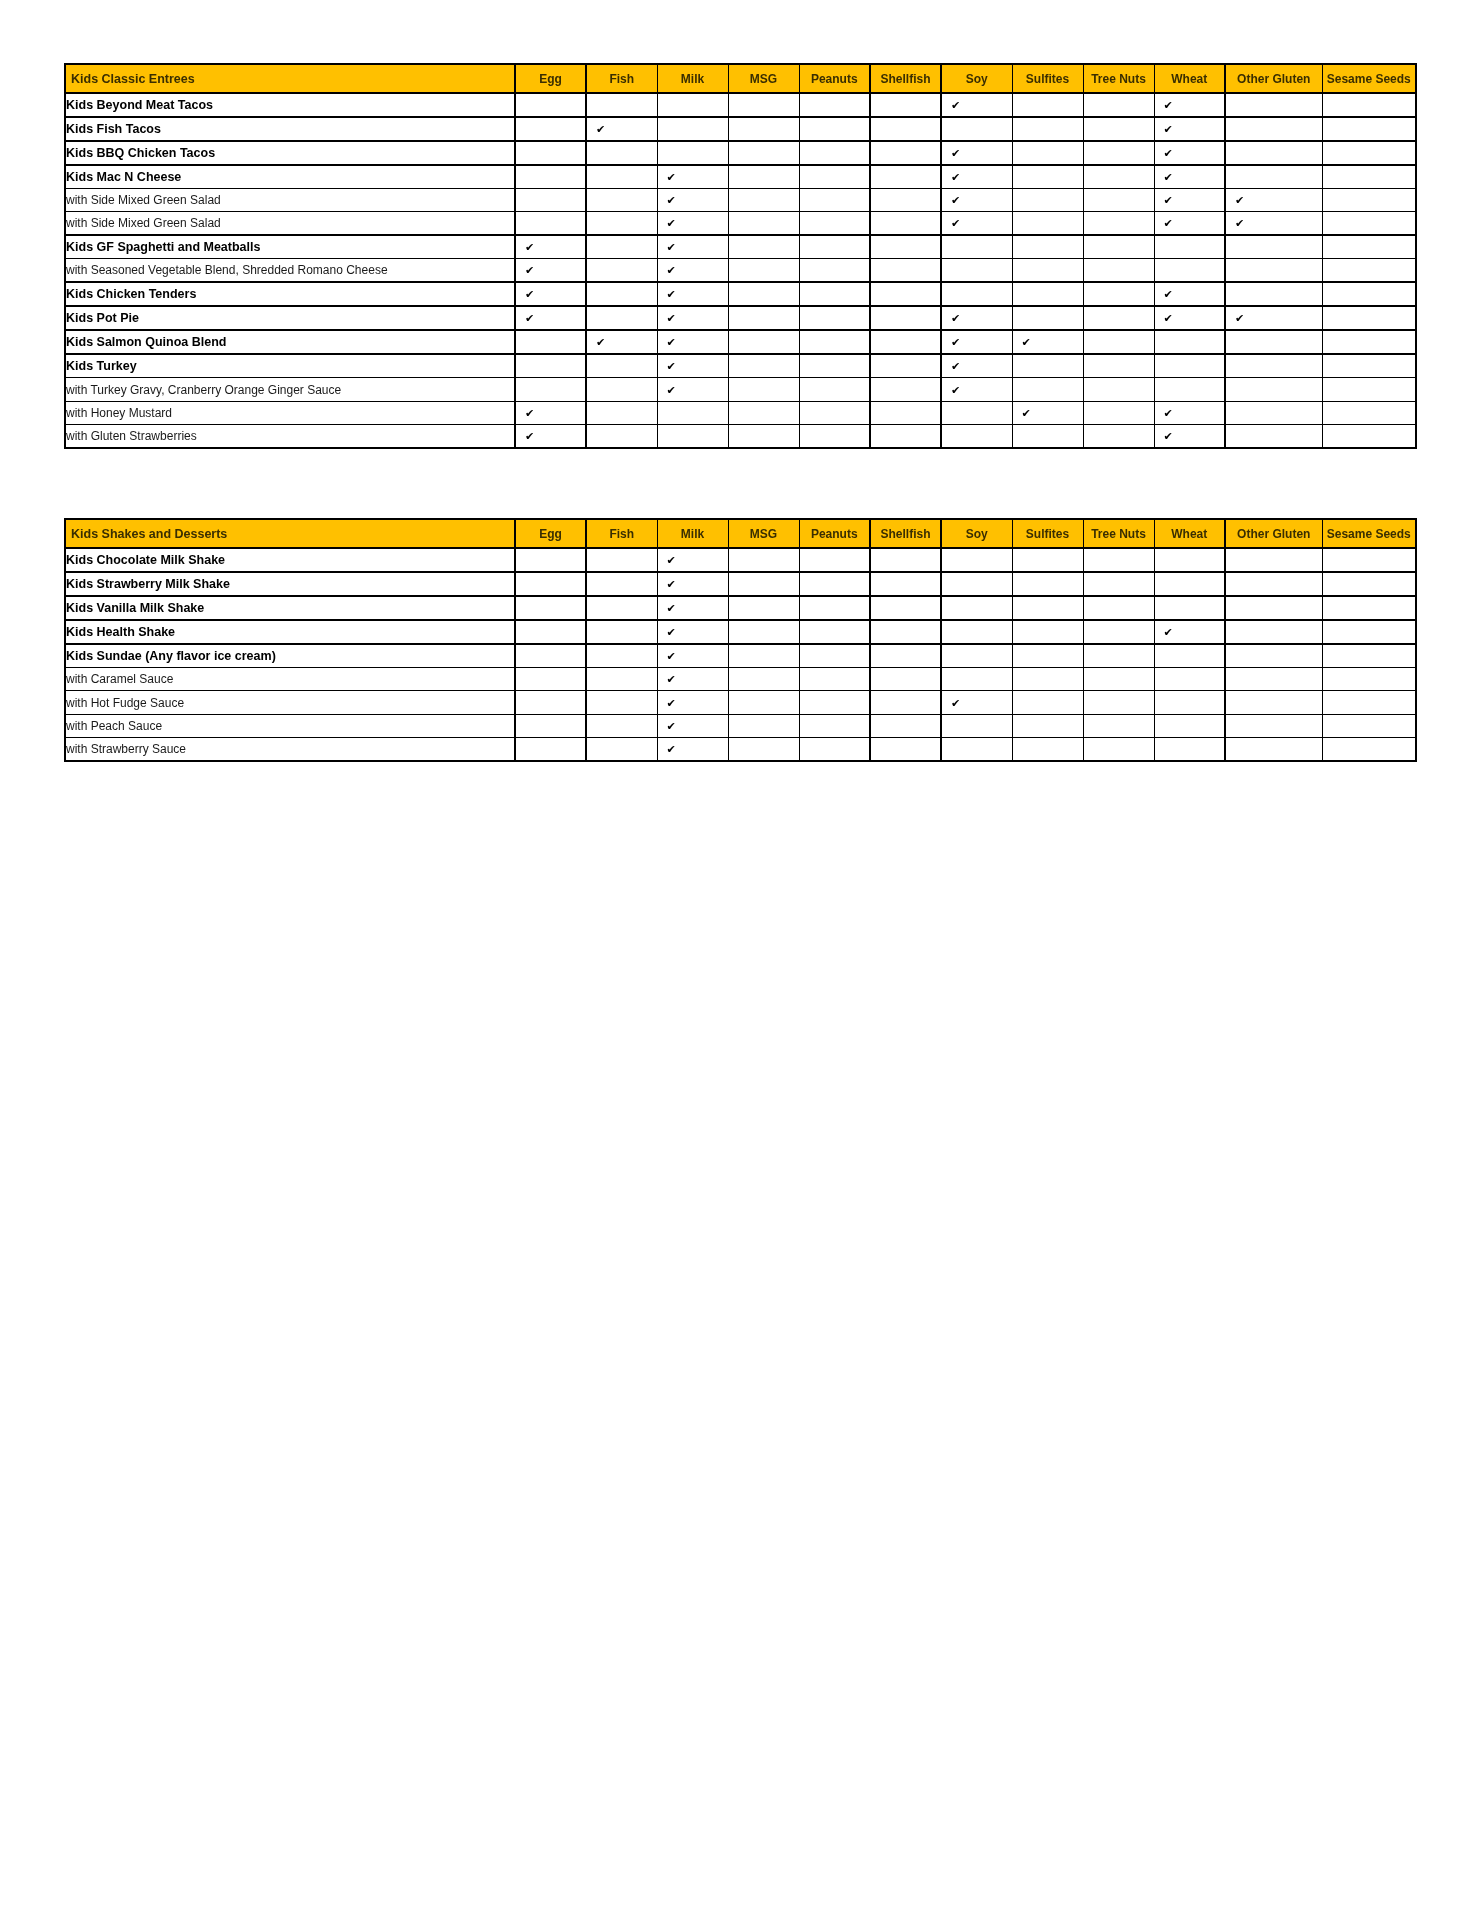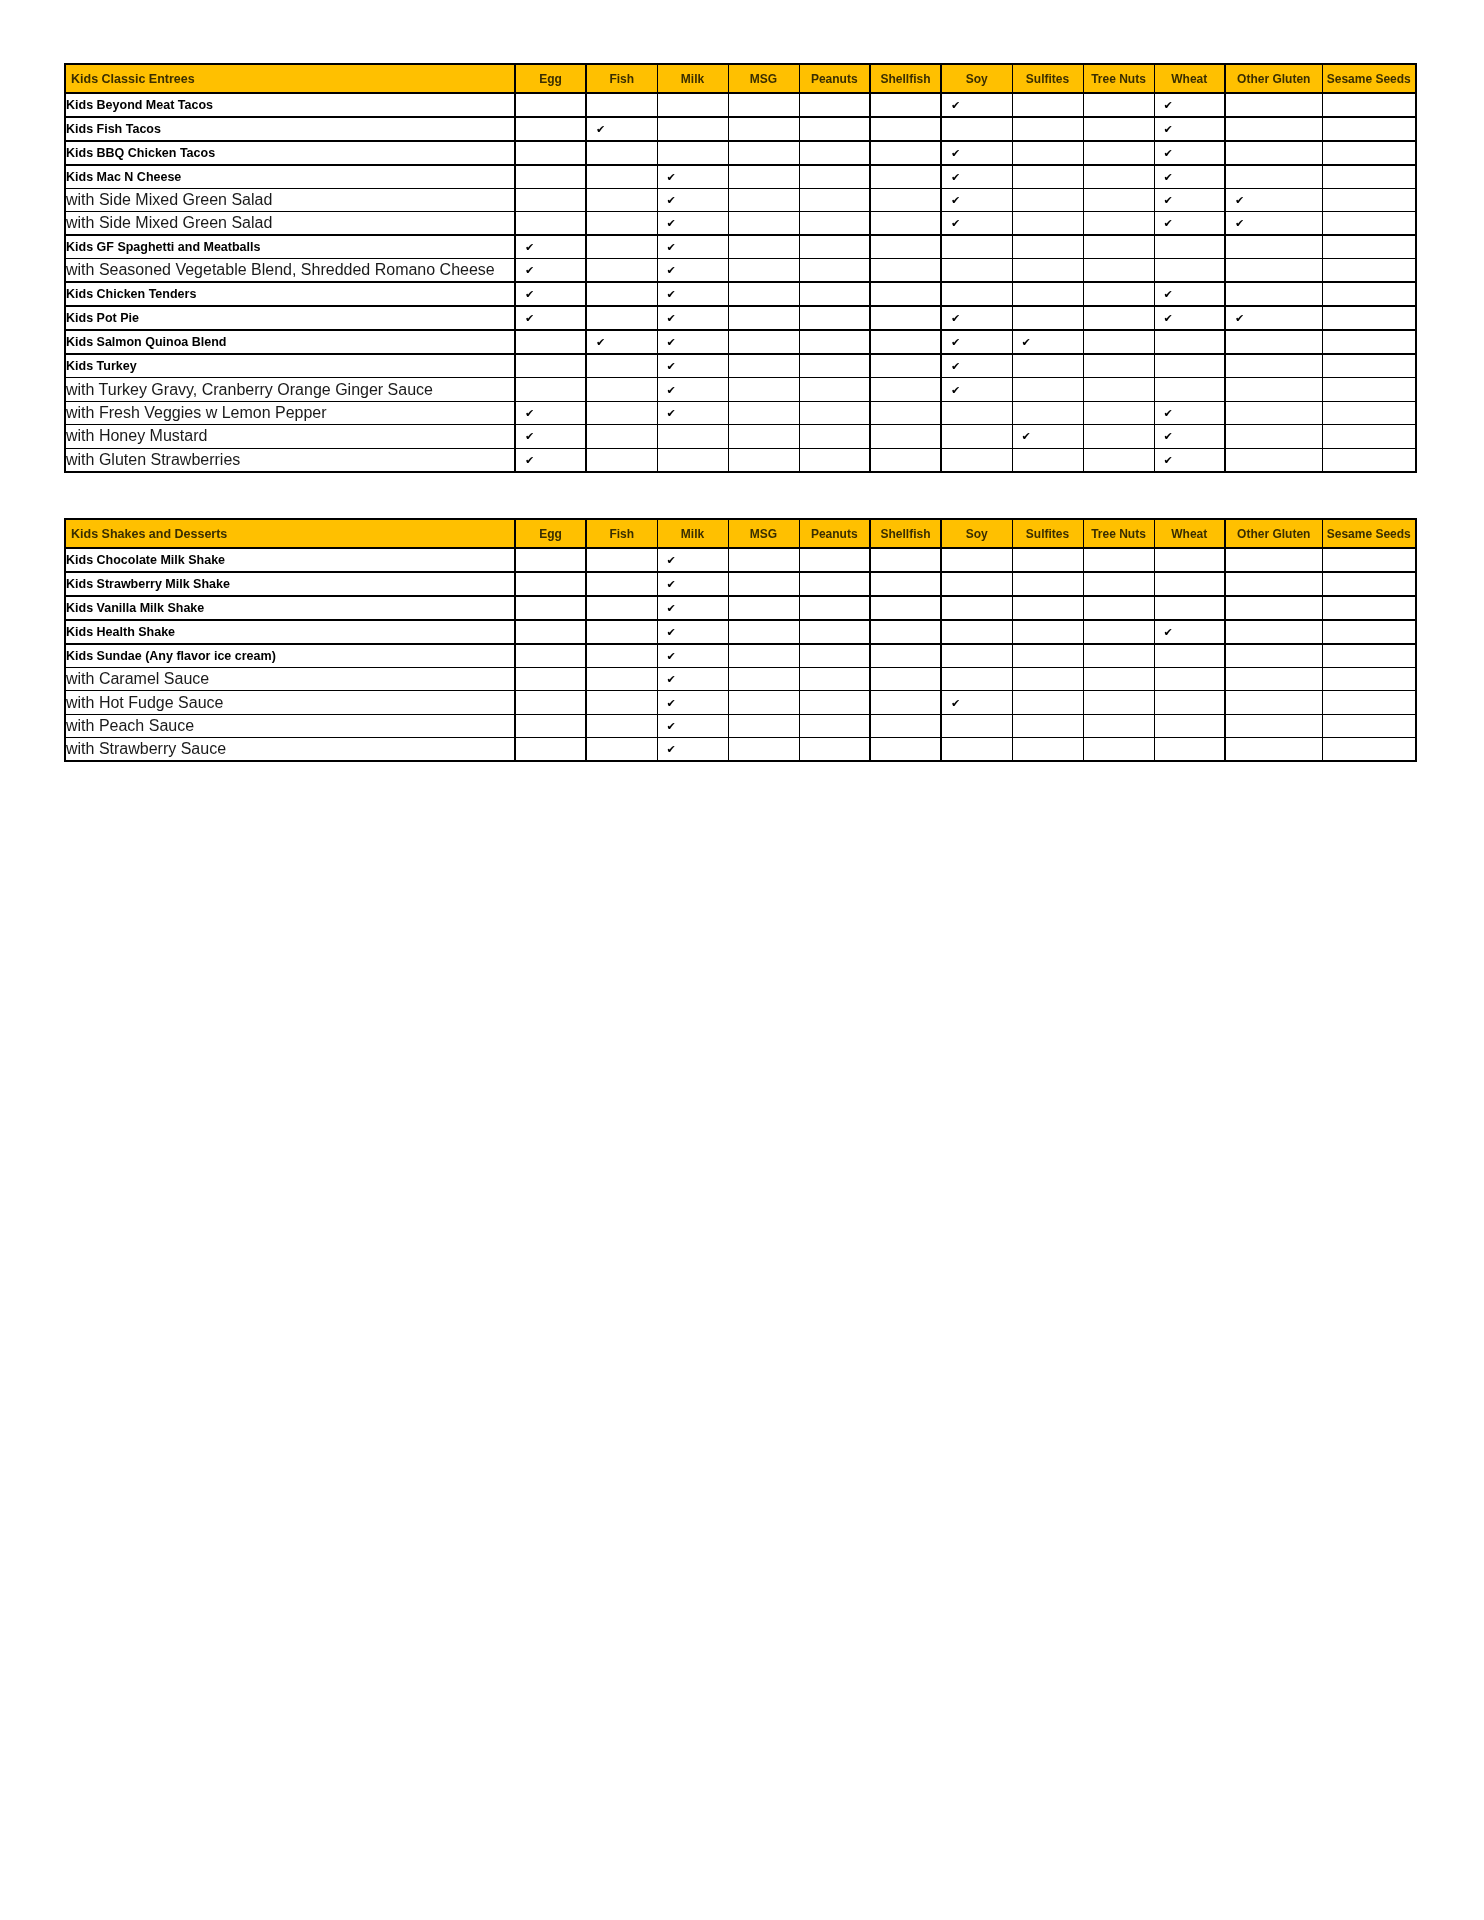--- a/index.html
+++ b/index.html
@@ -34,21 +34,21 @@
     font-size:12px;font-weight:bold;
     height:29px;text-align:center;
     border-top:2px solid var(--grid);
     border-bottom:2.5px solid var(--grid);
   }
   table.allergen-table thead th.title-cell{
     text-align:left;padding-left:5px;font-size:12.5px;
   }
   td.label{padding-left:4px;text-align:left;vertical-align:middle;color:#000;}
   td.label.item{font-weight:bold;font-size:12.5px;}
-  td.label.sub{font-weight:normal;font-size:16px;color:#1a1a1a;}
+  td.label.sub{font-weight:normal;font-size:12px;color:#1a1a1a;}
   tr.item td{border-top-width:2px;}
   .bl2{border-left-width:2px !important;}
   td.allergen{vertical-align:middle;}
   .check{
     display:block;padding-left:9px;line-height:22px;
     font-size:11px;color:var(--check);
   }
 </style>
 </head>
 <body>
@@ -352,41 +352,20 @@
             <td class="allergen bl2">
               <span class="check">✔</span>
             </td>
             <td class="allergen"></td>
             <td class="allergen"></td>
             <td class="allergen"></td>
             <td class="allergen bl2"></td>
             <td class="allergen"></td>
           </tr>
           <tr class="sub">
-            <td class="label sub">with Fresh Veggies w Lemon Pepper</td>
-            <td class="allergen bl2">
-              <span class="check">✔</span>
-            </td>
-            <td class="allergen bl2"></td>
-            <td class="allergen">
-              <span class="check">✔</span>
-            </td>
-            <td class="allergen"></td>
-            <td class="allergen"></td>
-            <td class="allergen bl2"></td>
-            <td class="allergen bl2"></td>
-            <td class="allergen"></td>
-            <td class="allergen"></td>
-            <td class="allergen">
-              <span class="check">✔</span>
-            </td>
-            <td class="allergen bl2"></td>
-            <td class="allergen"></td>
-          </tr>
-          <tr class="sub">
             <td class="label sub">with Honey Mustard</td>
             <td class="allergen bl2">
               <span class="check">✔</span>
             </td>
             <td class="allergen bl2"></td>
             <td class="allergen"></td>
             <td class="allergen"></td>
             <td class="allergen"></td>
             <td class="allergen bl2"></td>
             <td class="allergen bl2"></td>

